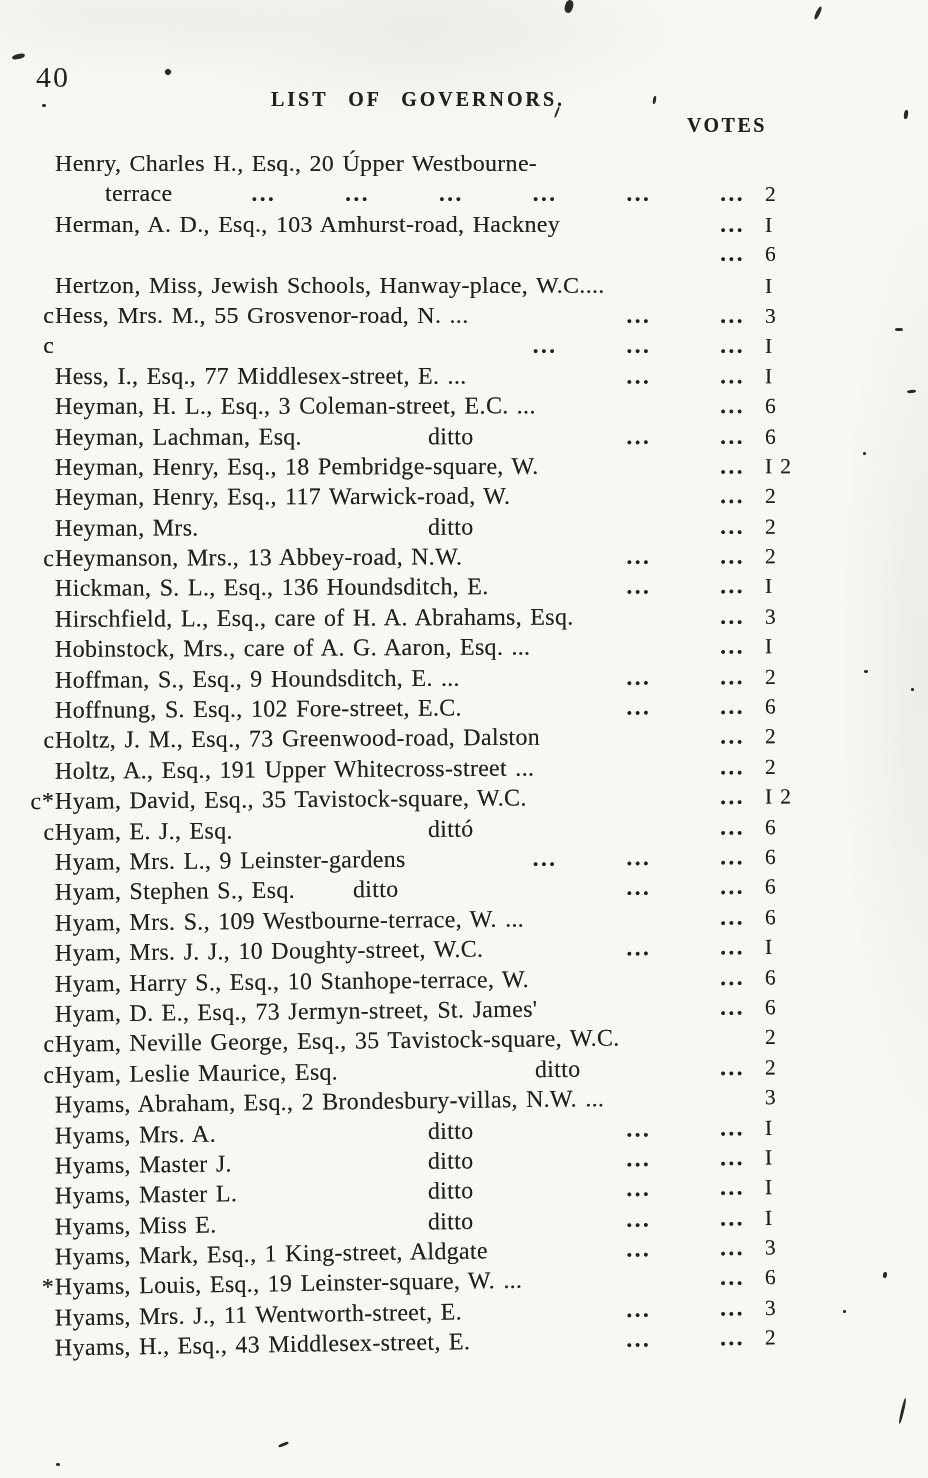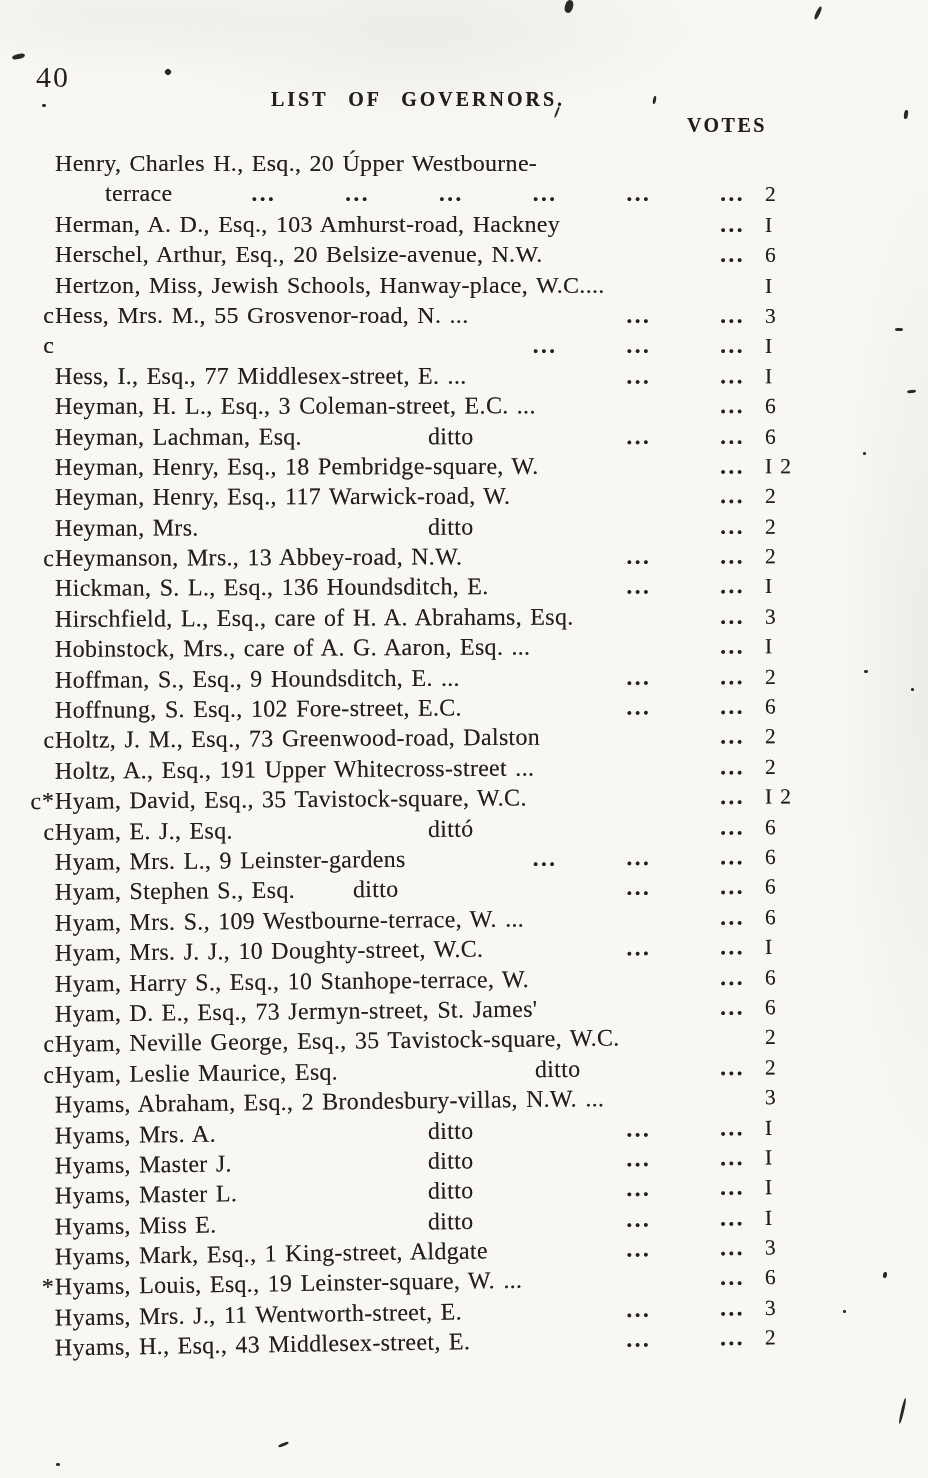--- a/index.html
+++ b/index.html
@@ -87,21 +87,20 @@
       <div class="row" style="transform: rotate(0deg);">
         <span class="marker"></span>
         <span class="name">Herman, A. D., Esq., 103 Amhurst-road, Hackney</span>
         <span class="mid">
           <span class="dots">...</span>
         </span>
         <span class="votes">I</span>
       </div>
       <div class="row" style="transform: rotate(0deg);">
         <span class="marker"></span>
-        <span class="name">Herschel, Arthur, Esq., 20 Belsize-avenue, N.W.</span>
         <span class="mid">
           <span class="dots">...</span>
         </span>
         <span class="votes">6</span>
       </div>
       <div class="row" style="transform: rotate(0deg); justify-content: flex-end;">
         <span class="marker"></span>
         <span class="name">Hertzon, Miss, Jewish Schools, Hanway-place, W.C....</span>
         <span class="mid"></span>
         <span class="votes">I</span>

